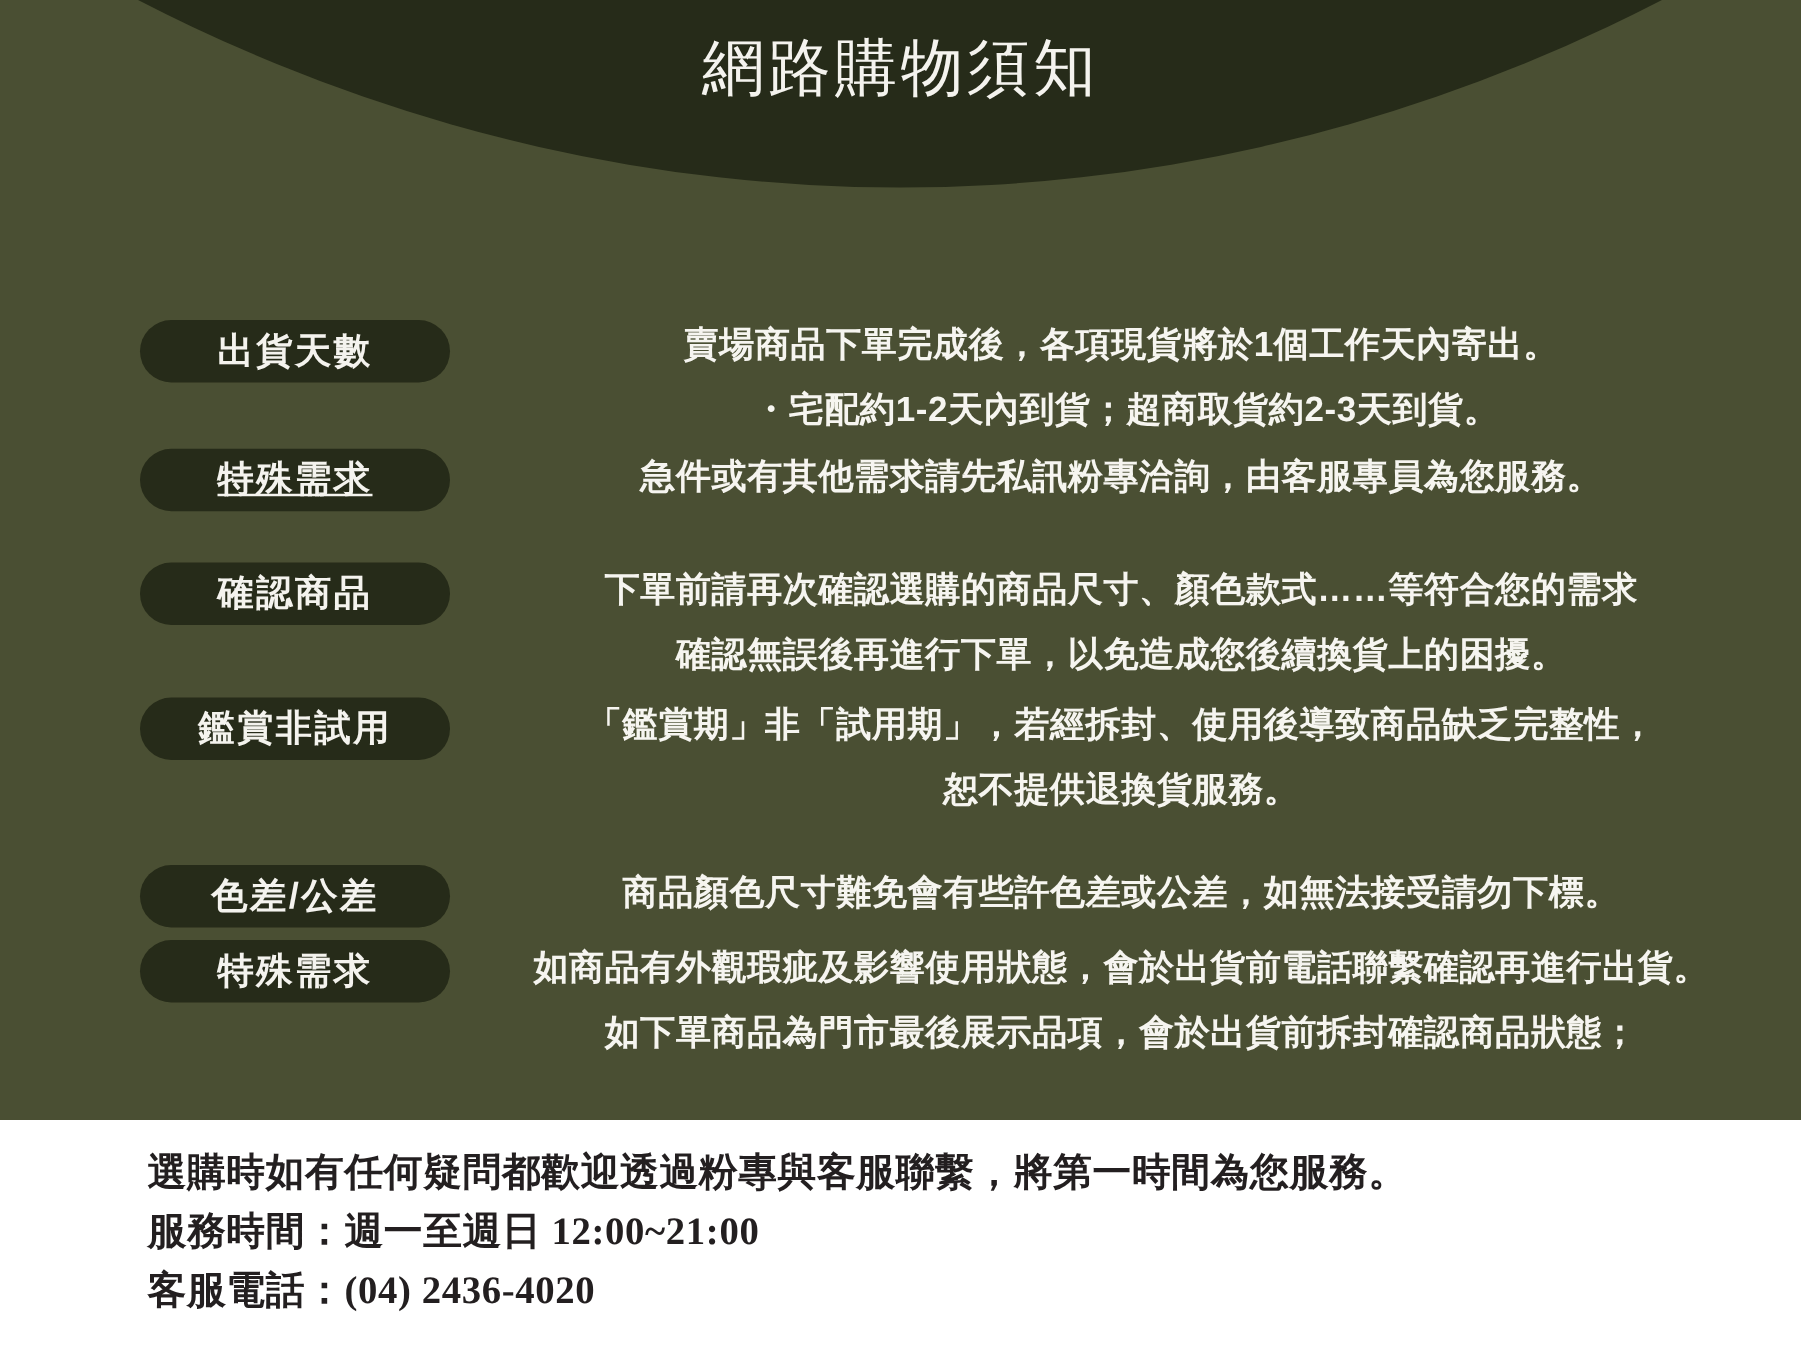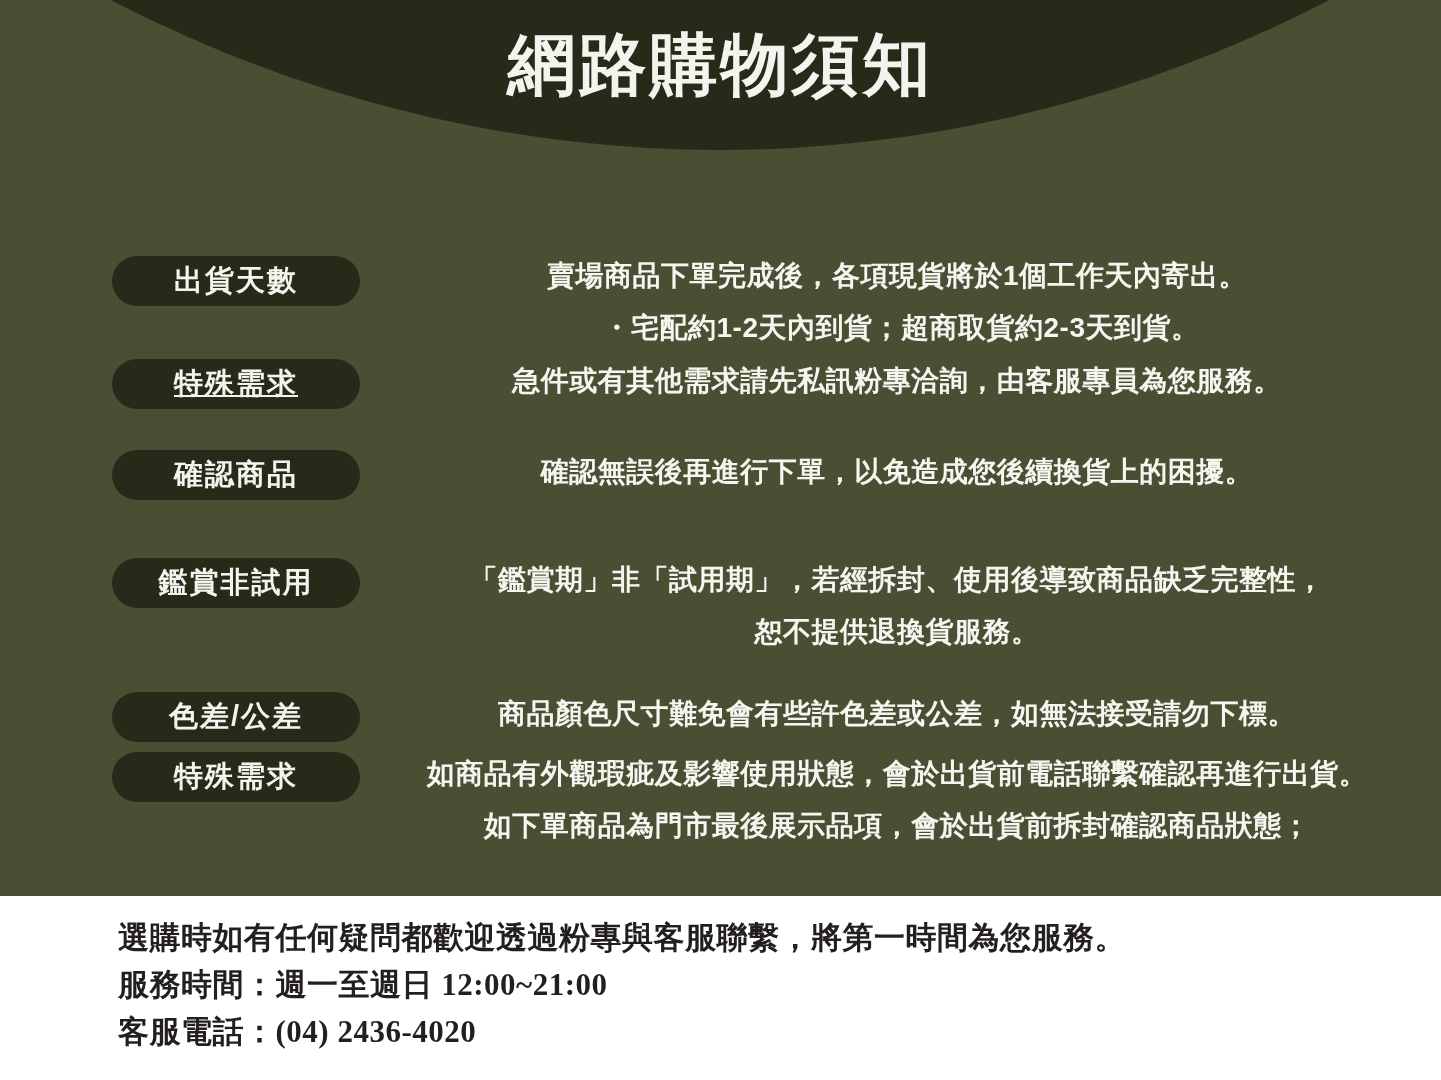--- a/index.html
+++ b/index.html
@@ -44,22 +44,22 @@
   }
 
   
   .title {
     position: absolute;
     left: 0;
     top: 27px;
     width: 1441px;
     text-align: center;
     color: #f4f3ee;
-    font-size: 68px;
-    font-weight: 700;
+    font-size: 50px;
+    font-weight: 400;
     letter-spacing: 3px;
     line-height: 1.1;
     white-space: nowrap;
   }
 
   
   .rows {
     position: absolute;
     left: 0;
     top: 0;
@@ -172,20 +172,21 @@
     <div class="row row-1">
       <div class="pill">特殊需求</div>
       <div class="body">
         <span class="ln">急件或有其他需求請先私訊粉專洽詢，由客服專員為您服務。</span>
       </div>
     </div>
 
     <div class="row row-2">
       <div class="pill">確認商品</div>
       <div class="body">
+        <span class="ln">下單前請再次確認選購的商品尺寸、顏色款式……等符合您的需求</span>
         <span class="ln">確認無誤後再進行下單，以免造成您後續換貨上的困擾。</span>
       </div>
     </div>
 
     <div class="row row-3">
       <div class="pill">鑑賞非試用</div>
       <div class="body">
         <span class="ln">「鑑賞期」非「試用期」，若經拆封、使用後導致商品缺乏完整性，</span>
         <span class="ln">恕不提供退換貨服務。</span>
       </div>

